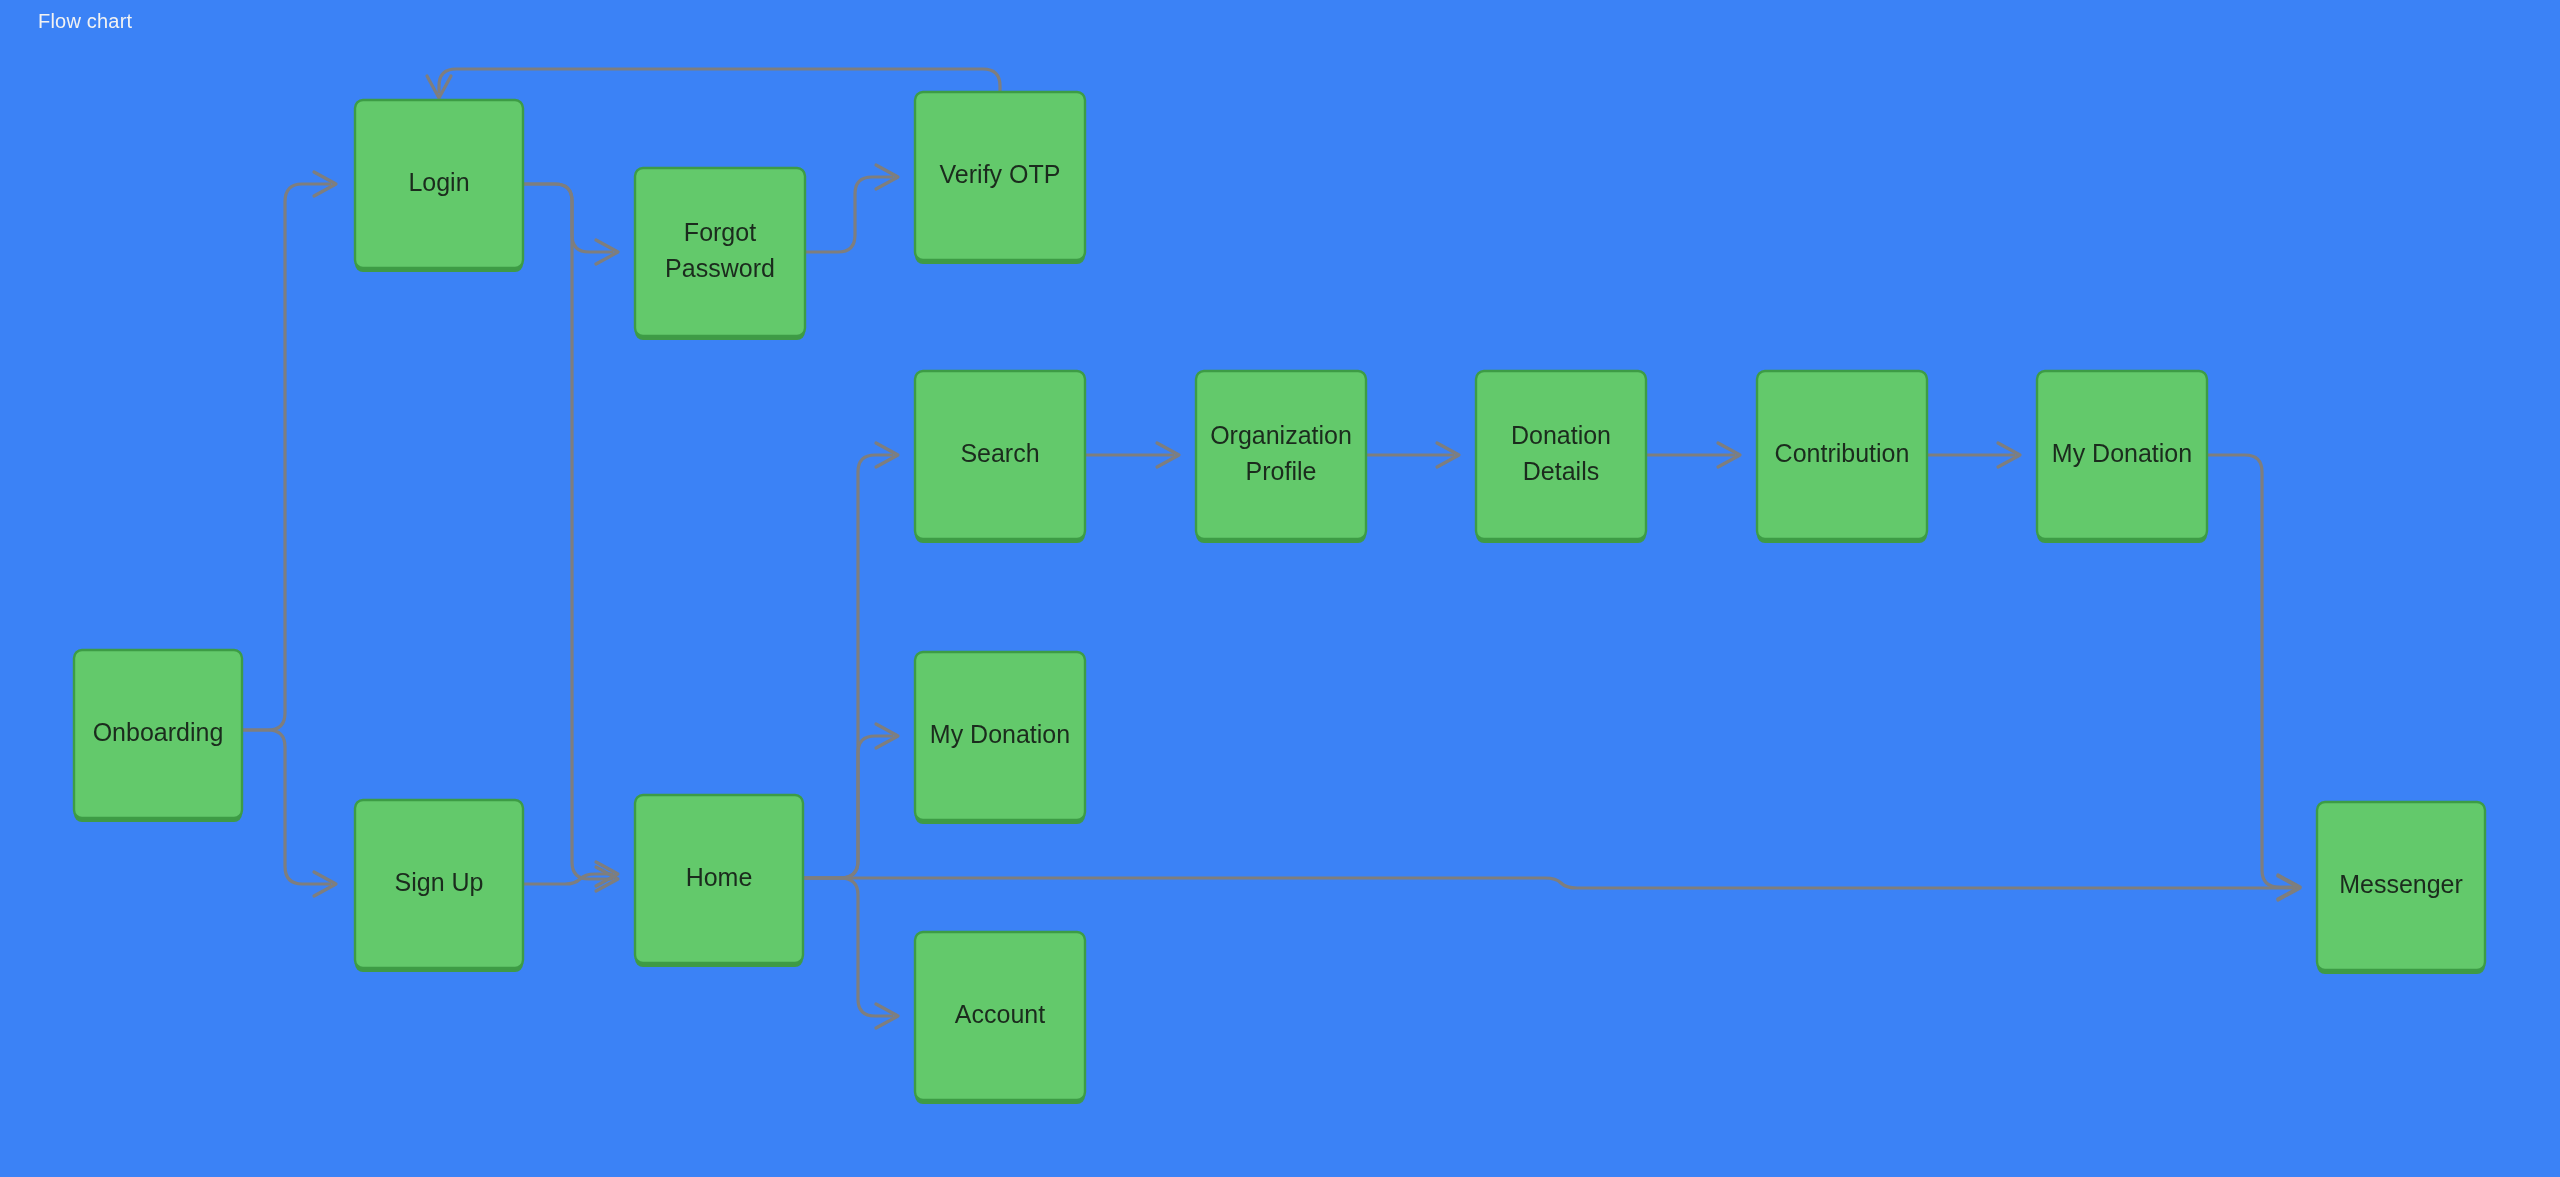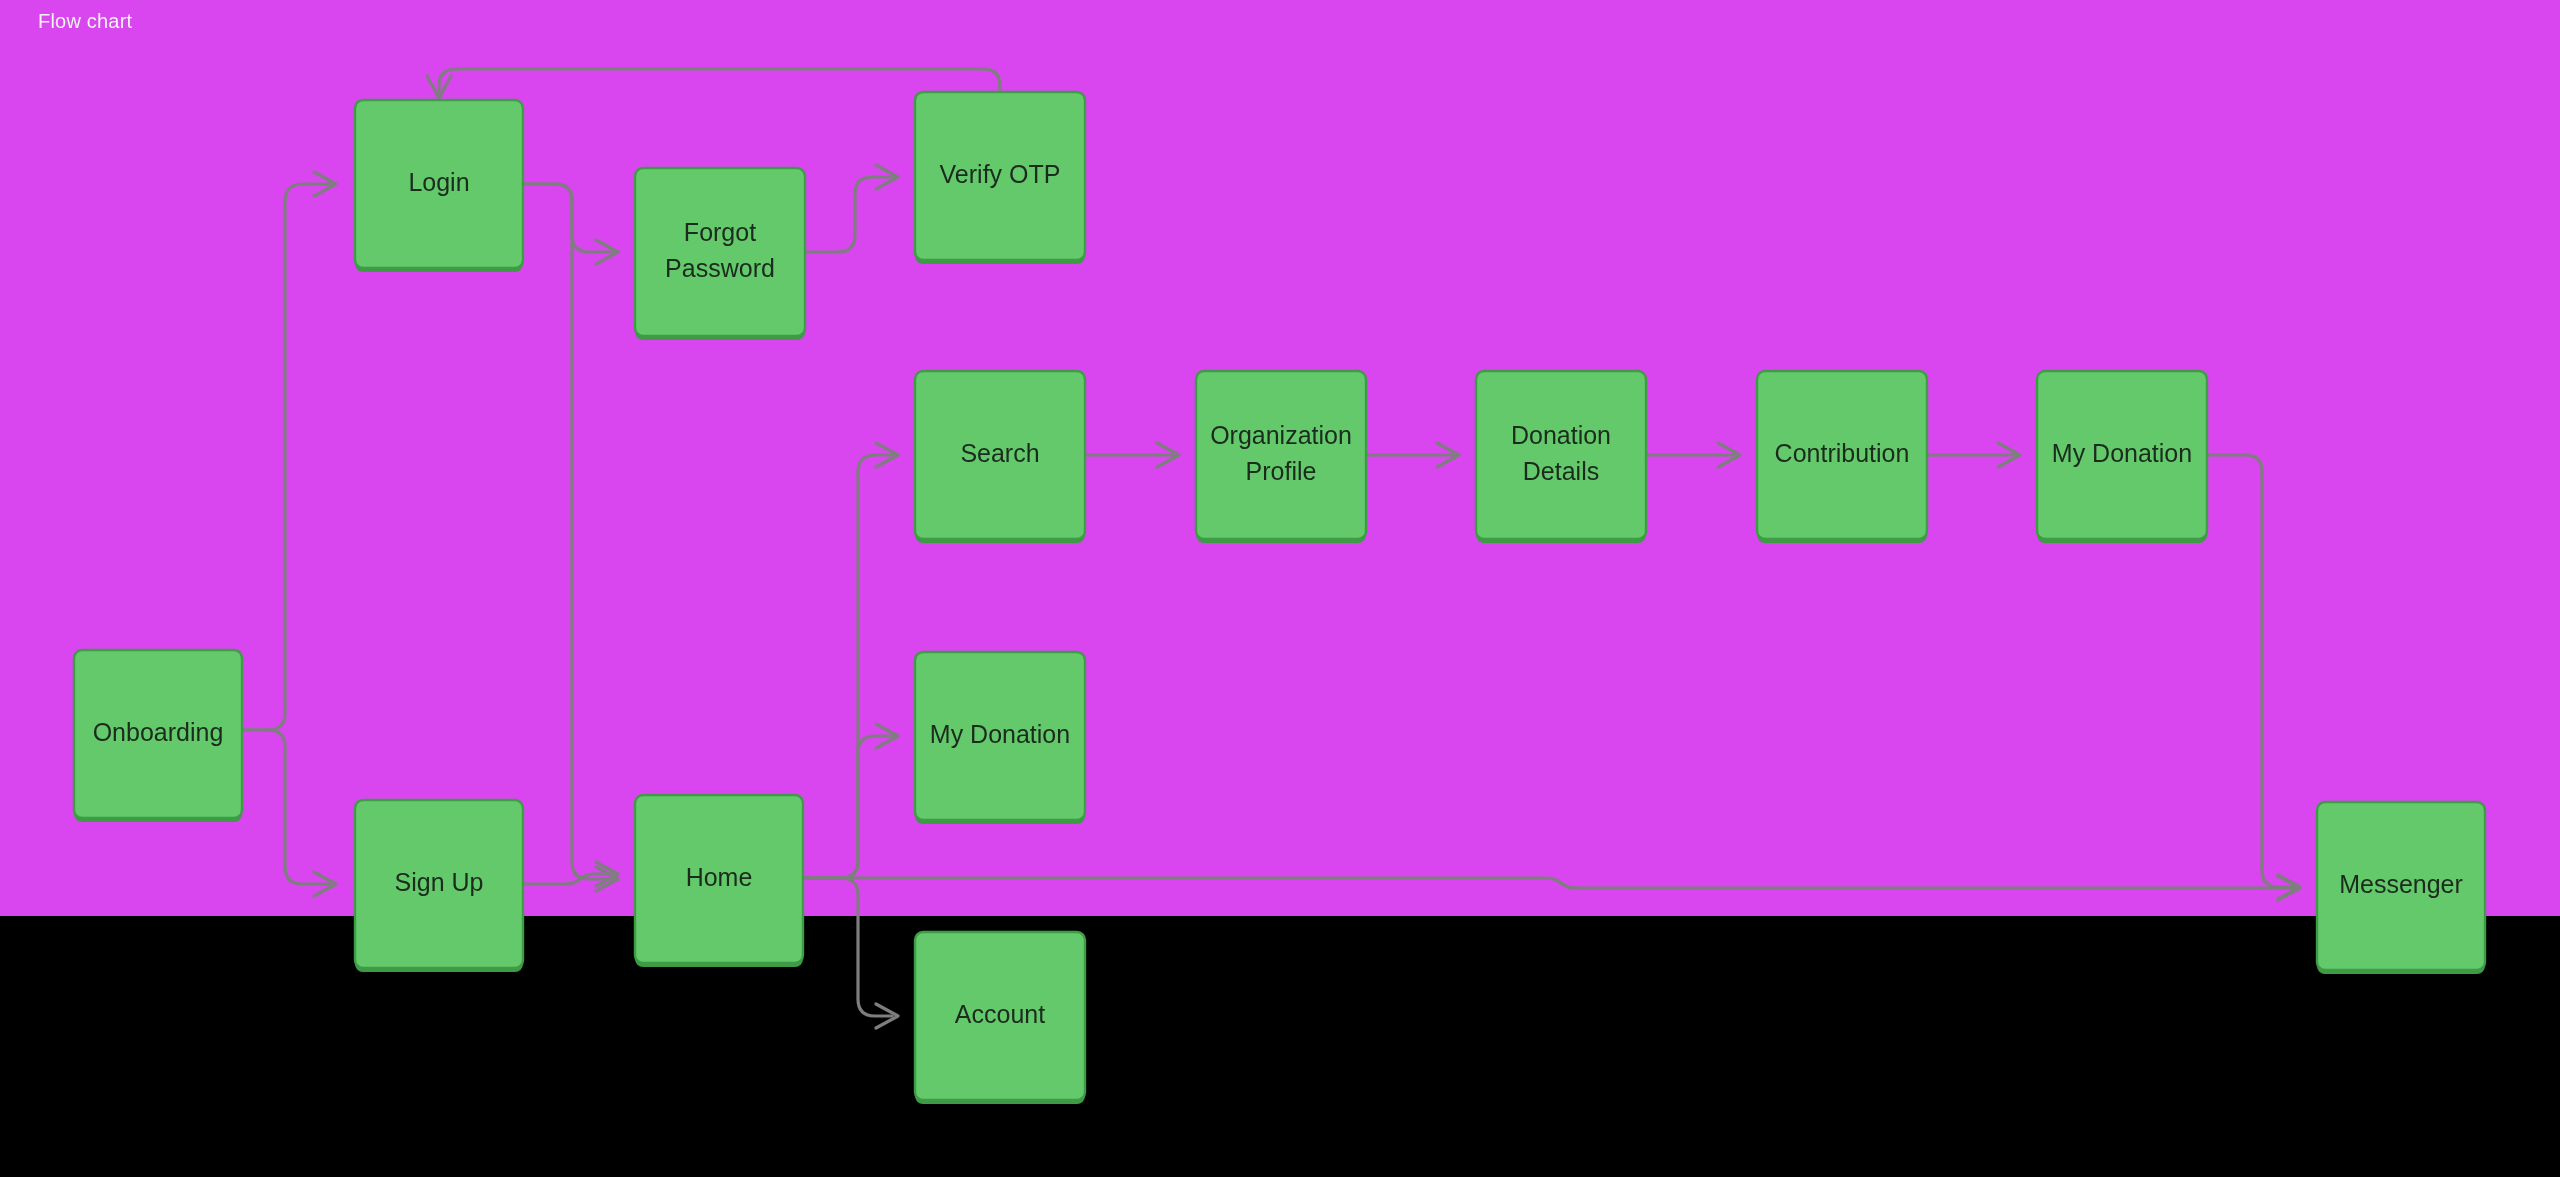--- a/index.html
+++ b/index.html
@@ -13,22 +13,22 @@
     height: 1177px;
     overflow: hidden;
     font-family: "Liberation Sans", sans-serif;
     position: relative;
   }
   #canvas {
     position: absolute;
     left: 0;
     top: 0;
     width: 2560px;
-    height: 916px;
-    background: #d946ef;
+    height: 1177px;
+    background: #3b82f6;
   }
   .diagram-title {
     position: absolute;
     left: 38px;
     top: 9px;
     color: #f2f2f2;
     font-family: "Liberation Sans", sans-serif;
     font-size: 20px;
     line-height: 24px;
     letter-spacing: 0.2px;

